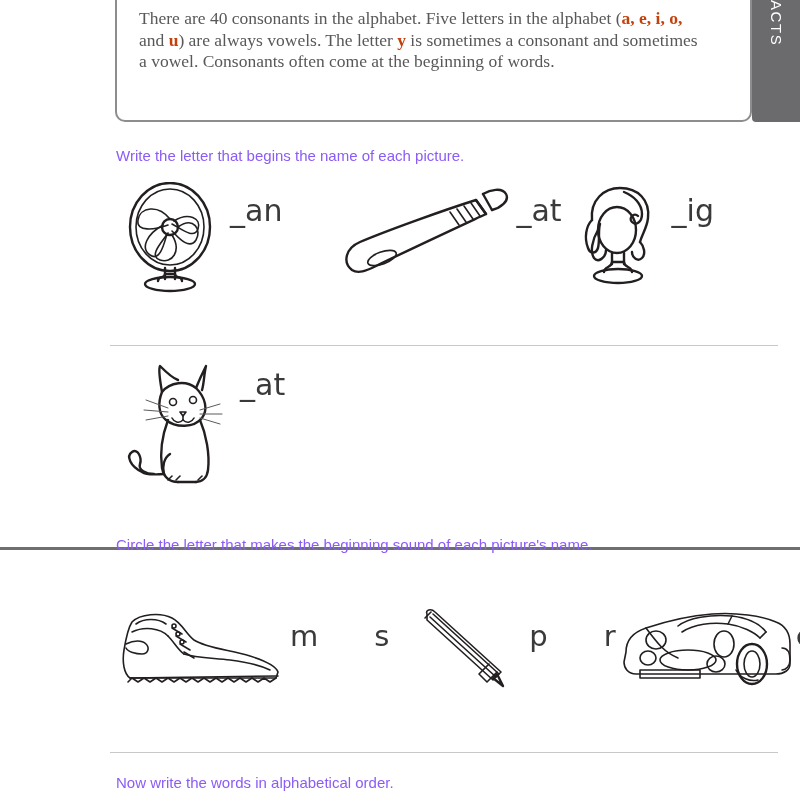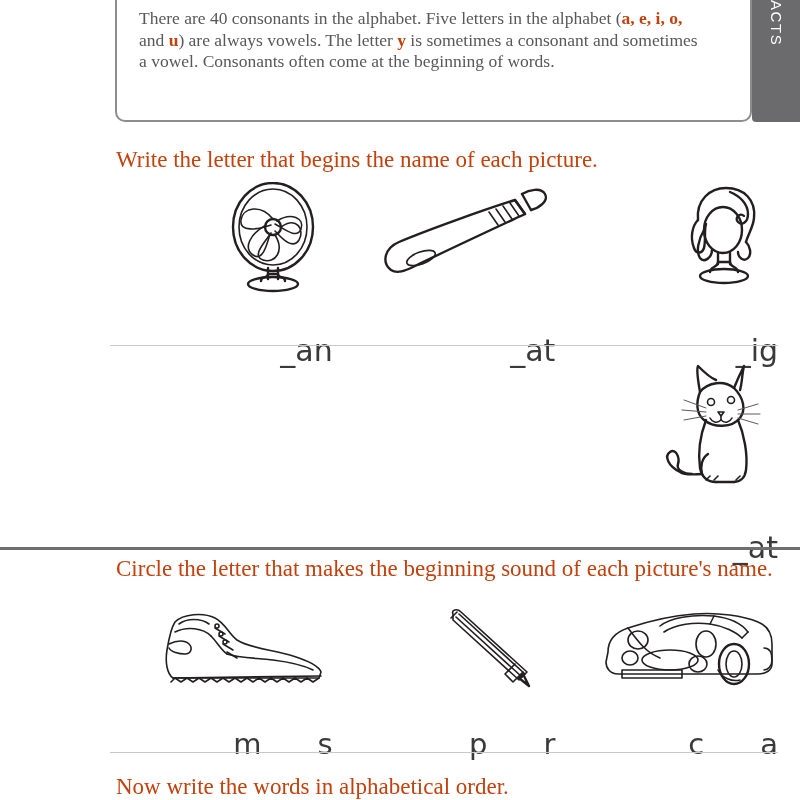--- a/index.html
+++ b/index.html
@@ -69,27 +69,27 @@
     line-height: 48px;
     padding-left: 10px;
     box-sizing: border-box;
     white-space: nowrap;
   }
 
   
   .instruction {
     position: absolute;
     left: 116px;
-    font-family: Liberation Serif, serif;
-    font-size: 23px;
-    color: #c2410c;
+    font-family: Liberation Sans, sans-serif;
+    font-size: 15px;
+    color: #8b5cf6;
     white-space: nowrap;
   }
   #instruction-1 { top: 147px; }
-  #instruction-2 { top: 556px; }
+  #instruction-2 { top: 536px; }
   #instruction-3 { top: 774px; }
 
   
   .divider-thin {
     position: absolute;
     left: 110px;
     width: 668px;
     height: 1px;
     background: #c8c8c8;
   }
@@ -107,23 +107,22 @@
   
   .pic-row {
     position: absolute;
     left: 110px;
     width: 668px;
     display: flex;
   }
   .pic-cell {
     flex: 1 1 0;
     display: flex;
-    flex-direction: column;
-    align-items: flex-end;
-    gap: 28px;
+    flex-direction: row;
+    align-items: flex-start;
   }
   #row-1 { top: 182px; }
   #row-2 { top: 358px; }
   #row-3 { top: 608px; }
 
   .art {
     display: block;
   }
   .answer {
     font-family: "DejaVu Sans", sans-serif;

